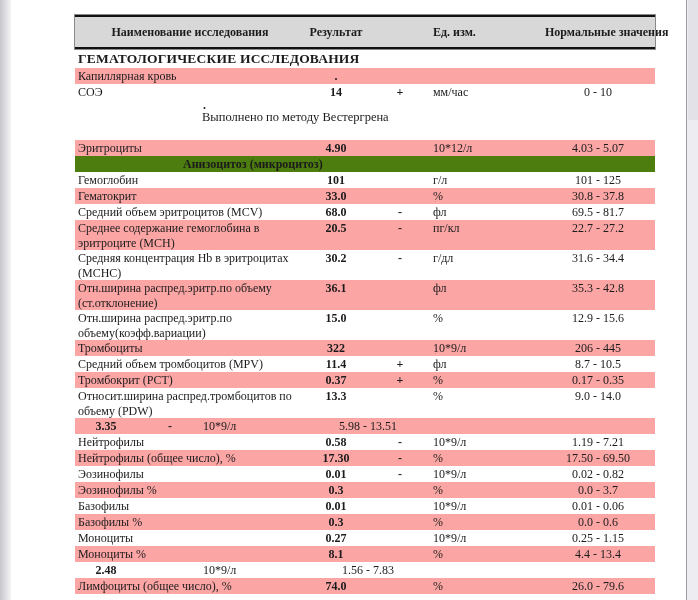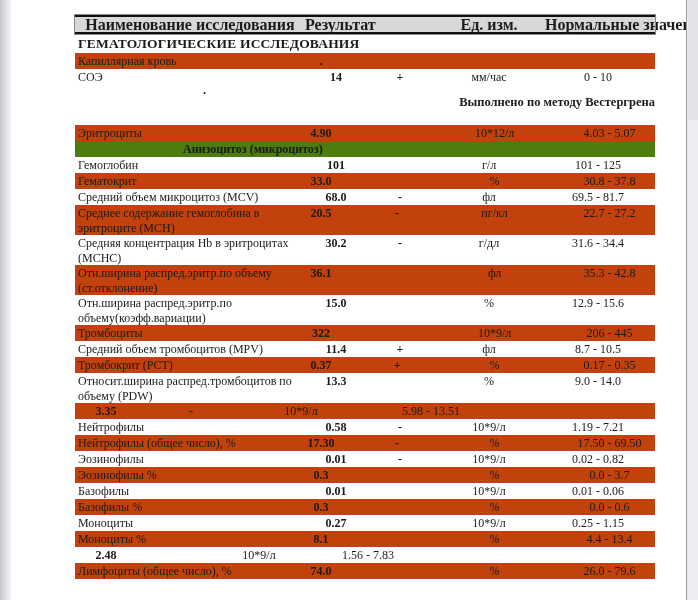--- a/index.html
+++ b/index.html
@@ -28,58 +28,58 @@
     position: absolute; left: 1px; top: 0; width: 10px; height: 120px;
     background: #e2e2e8;
   }
 
   
   .doc {
     position: absolute; left: 75px; top: 15px; width: 580px;
   }
   .thead {
     display: flex; align-items: center;
-    height: 19px;
+    height: 34px;
     background: #d8d8d8;
     border-top: 2px solid #111;
     border-bottom: 2px solid #111;
     outline: 1px solid #8a8a8a;
-    font-weight: bold; font-size: 16px;
+    font-weight: bold; font-size: 12px;
   }
   .section-title {
     font-weight: bold; font-size: 13.5px;
     padding: 2px 0 1px 3px;
     letter-spacing: 0.2px;
   }
   .row {
     display: flex; align-items: flex-start;
     min-height: 16px;
     font-size: 12px; line-height: 14.5px;
     padding-top: 1px;
   }
-  .row.shade { background: #c2410c; gap: 21px; }
+  .row.shade { background: #fca5a5; }
   .comment-row {
     min-height: 16px; font-size: 12px; line-height: 14.5px;
     font-weight: bold; padding: 1px 0 0 108px;
   }
   .comment-row.shade { background: #4d7c0f; }
   .dot-row {
     min-height: 11px; font-size: 12px; line-height: 11px;
     padding-left: 128px; font-weight: bold;
   }
   .note-row {
     min-height: 14px; font-size: 12.5px; line-height: 13px;
-    font-weight: bold; padding-left: 127px; text-align: right;
+    font-weight: normal; padding-left: 127px;
   }
   .spacer-row { height: 15px; }
 
   .col-name  { width: 230px; padding-left: 3px; }
   .col-result{ width: 62px;  text-align: center; font-weight: bold; }
   .col-flag  { width: 66px;  text-align: center; font-weight: bold; }
-  .col-unit  { width: 112px; text-align: center; }
+  .col-unit  { width: 112px; }
   .col-range { width: 106px; text-align: center; }
 
   .thead .col-name  { text-align: center; padding-left: 0; }
   .thead .col-result{ font-weight: bold; text-align: center; }
   .thead .col-range { white-space: nowrap; }
 </style>
 </head>
 <body>
 
 <div class="stage">
@@ -132,21 +132,21 @@
           <span class="col-range">101 - 125</span>
         </div>
         <div class="row shade">
           <span class="col-name">Гематокрит</span>
           <span class="col-result">33.0</span>
           <span class="col-flag"></span>
           <span class="col-unit">%</span>
           <span class="col-range">30.8 - 37.8</span>
         </div>
         <div class="row">
-          <span class="col-name">Средний объем микроцитоз (MCV)</span>
+          <span class="col-name">Средний объем эритроцитов (MCV)</span>
           <span class="col-result">68.0</span>
           <span class="col-flag">-</span>
           <span class="col-unit">фл</span>
           <span class="col-range">69.5 - 81.7</span>
         </div>
         <div class="row shade">
           <span class="col-name">Среднее содержание гемоглобина в эритроците (MCH)</span>
           <span class="col-result">20.5</span>
           <span class="col-flag">-</span>
           <span class="col-unit">пг/кл</span>

